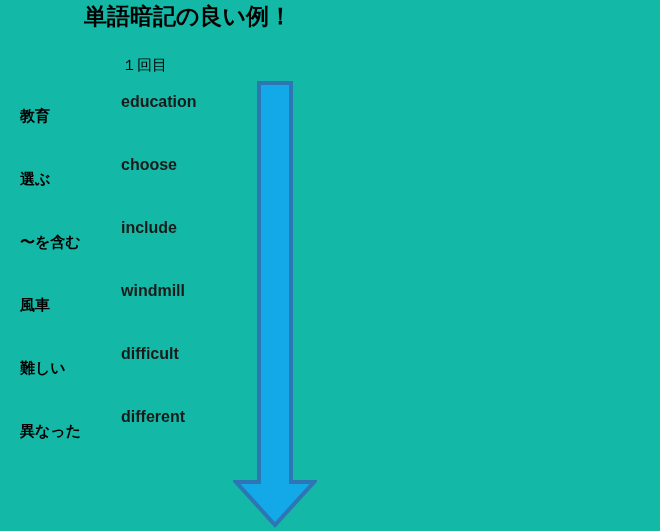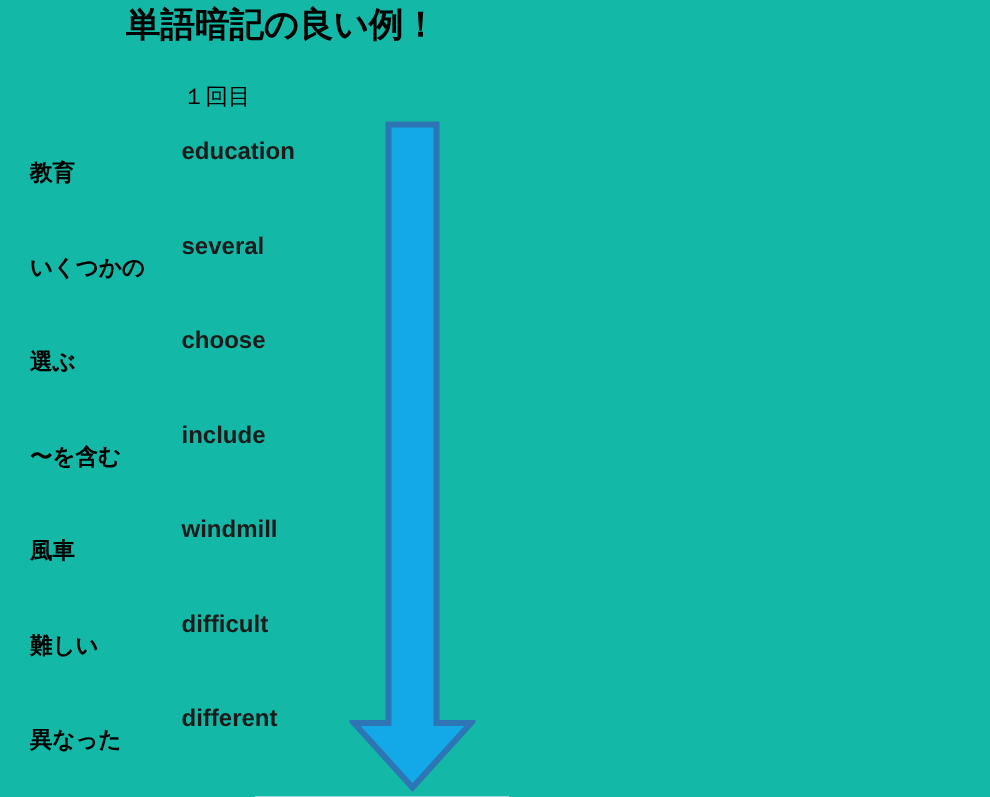--- a/index.html
+++ b/index.html
@@ -99,24 +99,20 @@
   <div id="slide-title">単語暗記の良い例！</div>
 
   <div id="column-header">１回目</div>
 
   <div id="word-list">
       <div class="word-row">
         <span class="term-jp">教育</span>
         <span class="term-en">education</span>
       </div>
       <div class="word-row">
-        <span class="term-jp">いくつかの</span>
-        <span class="term-en">several</span>
-      </div>
-      <div class="word-row">
         <span class="term-jp">選ぶ</span>
         <span class="term-en">choose</span>
       </div>
       <div class="word-row">
         <span class="term-jp">〜を含む</span>
         <span class="term-en">include</span>
       </div>
       <div class="word-row">
         <span class="term-jp">風車</span>
         <span class="term-en">windmill</span>

